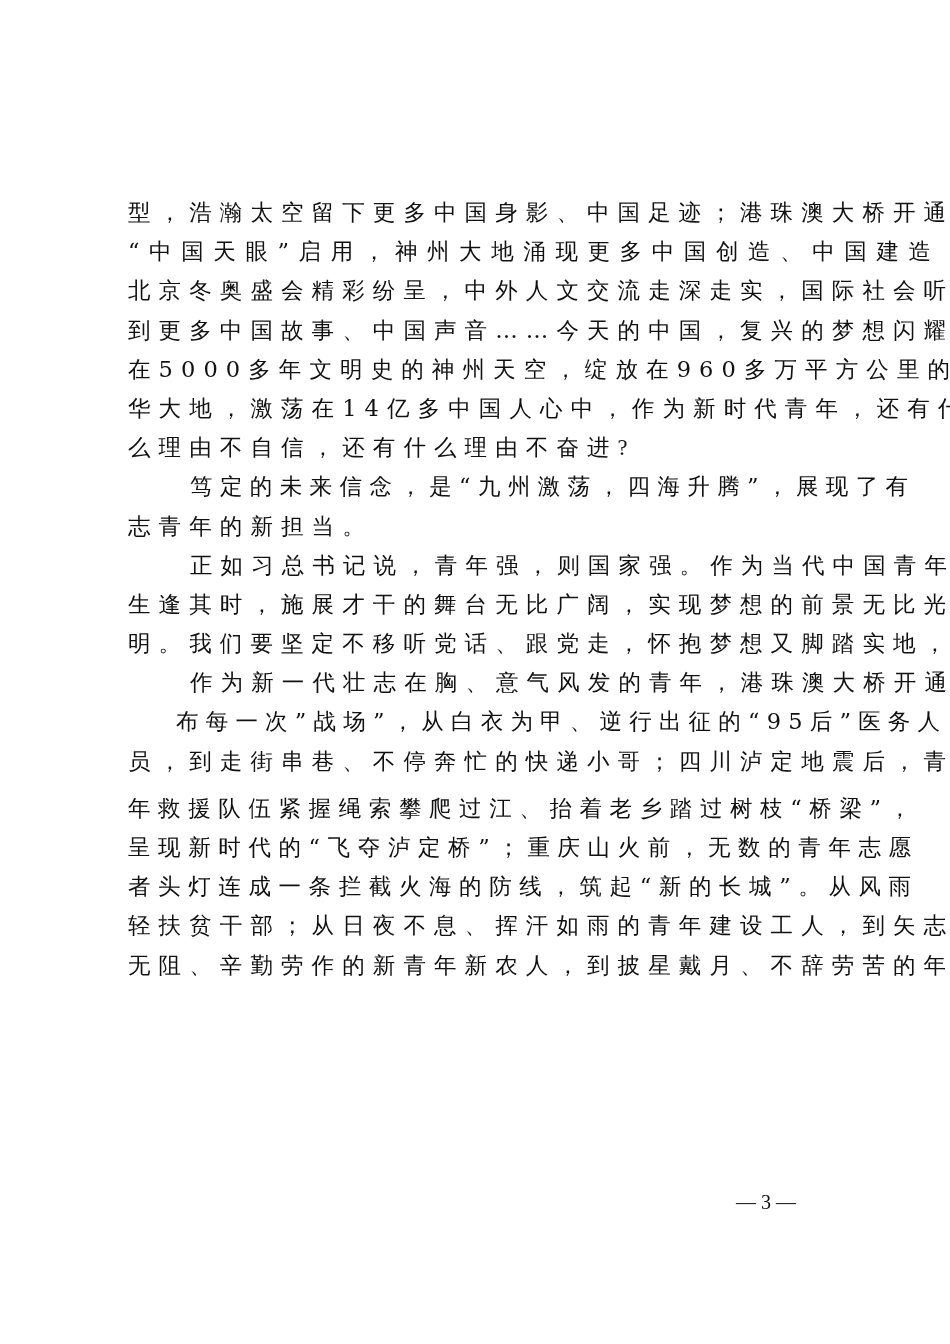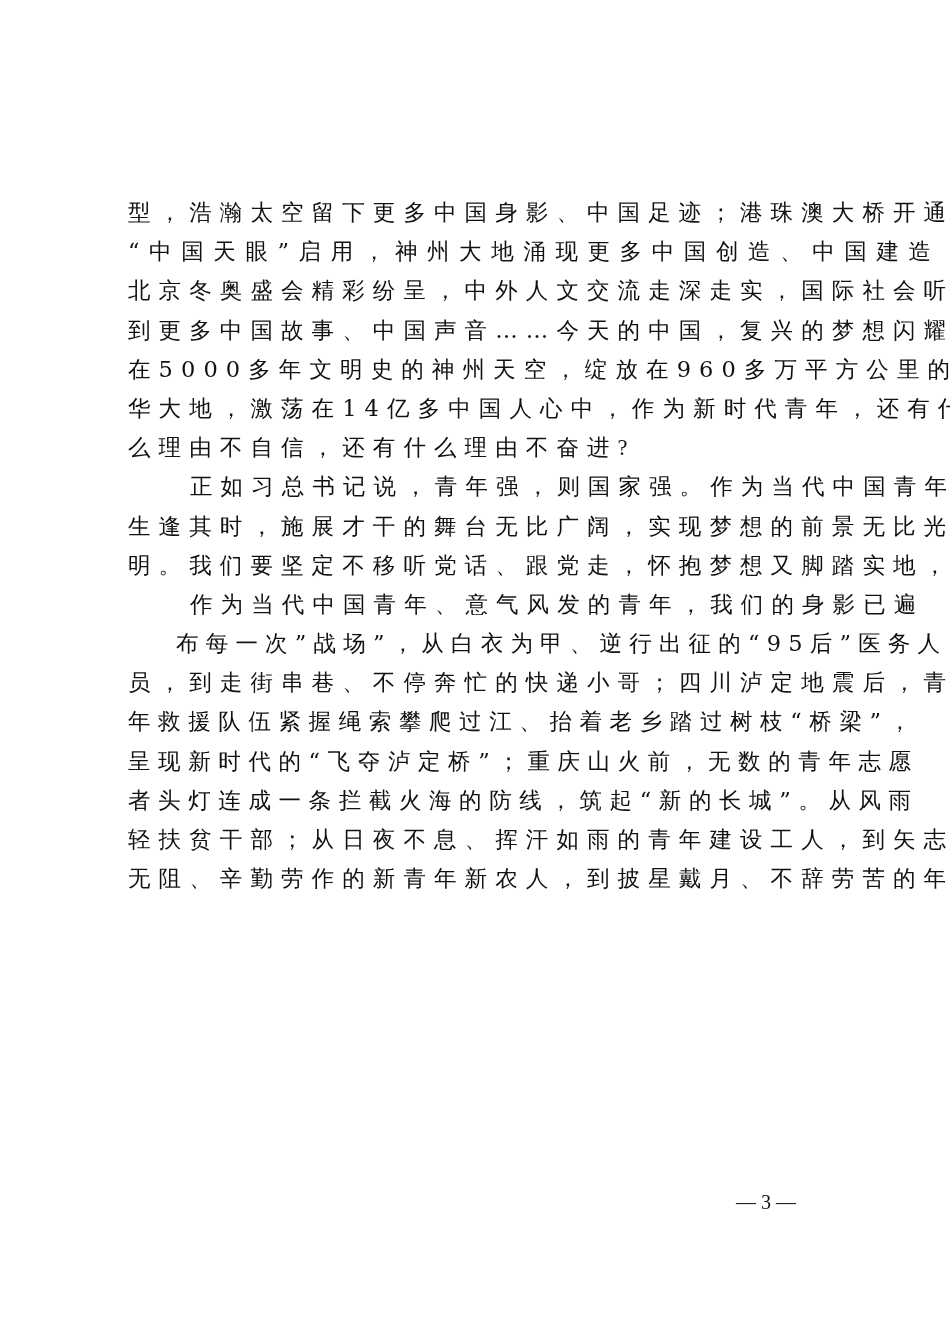--- a/index.html
+++ b/index.html
@@ -67,32 +67,36 @@
     <div>
       <div class="line">型，浩瀚太空留下更多中国身影、中国足迹；港珠澳大桥开通，</div>
       <div class="line" style="letter-spacing:9.6px;">“中国天眼”启用，神州大地涌现更多中国创造、中国建造；</div>
       <div class="line">北京冬奥盛会精彩纷呈，中外人文交流走深走实，国际社会听</div>
       <div class="line">到更多中国故事、中国声音……今天的中国，复兴的梦想闪耀</div>
       <div class="line">在5000多年文明史的神州天空，绽放在960多万平方公里的中</div>
       <div class="line">华大地，激荡在14亿多中国人心中，作为新时代青年，还有什</div>
       <div class="line last">么理由不自信，还有什么理由不奋进?</div>
     </div>
 
+    <div>
+      <div class="line indent" style="letter-spacing:7.4px;">笃定的未来信念，是“九州激荡，四海升腾”，展现了有</div>
+      <div class="line last">志青年的新担当。</div>
+    </div>
 
     <div>
       <div class="line indent">正如习总书记说，青年强，则国家强。作为当代中国青年</div>
       <div class="line">生逢其时，施展才干的舞台无比广阔，实现梦想的前景无比光</div>
       <div class="line">明。我们要坚定不移听党话、跟党走，怀抱梦想又脚踏实地，</div>
     </div>
 
     <div>
-      <div class="line indent">作为当代中国青年、意气风发的青年，我们的身影已遍</div>
+      <div class="line indent">作为新一代壮志在胸、意气风发的青年，港珠澳大桥开通</div>
       <div class="line" style="letter-spacing:7.2px;margin-left:48px;">布每一次”战场”，从白衣为甲、逆行出征的“95后”医务人</div>
       <div class="line">员，到走街串巷、不停奔忙的快递小哥；四川泸定地震后，青</div>
-      <div class="line" style="letter-spacing:7.6px;">年救援队伍紧握绳索攀爬过江、抬着老乡踏过树枝“桥梁”，</div>
+      <div class="line" style="letter-spacing:7.6px;margin-top:8px;">年救援队伍紧握绳索攀爬过江、抬着老乡踏过树枝“桥梁”，</div>
       <div class="line" style="letter-spacing:7.6px;">呈现新时代的“飞夺泸定桥”；重庆山火前，无数的青年志愿</div>
       <div class="line" style="letter-spacing:7.6px;">者头灯连成一条拦截火海的防线，筑起“新的长城”。从风雨</div>
       <div class="line">轻扶贫干部；从日夜不息、挥汗如雨的青年建设工人，到矢志</div>
       <div class="line">无阻、辛勤劳作的新青年新农人，到披星戴月、不辞劳苦的年</div>
     </div>
 
   </div>
 
   <div class="page-number">— 3 —</div>
 </div>

